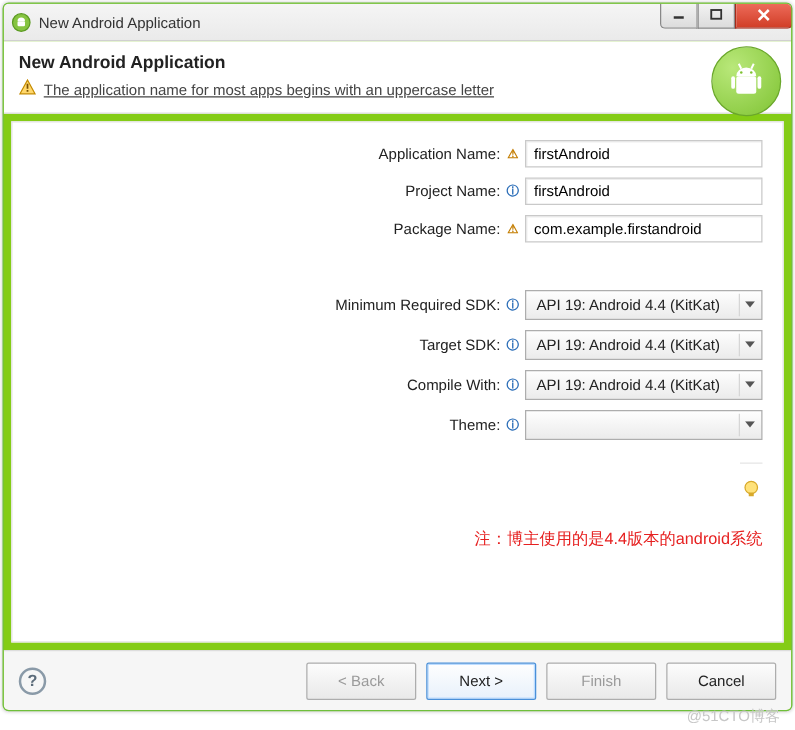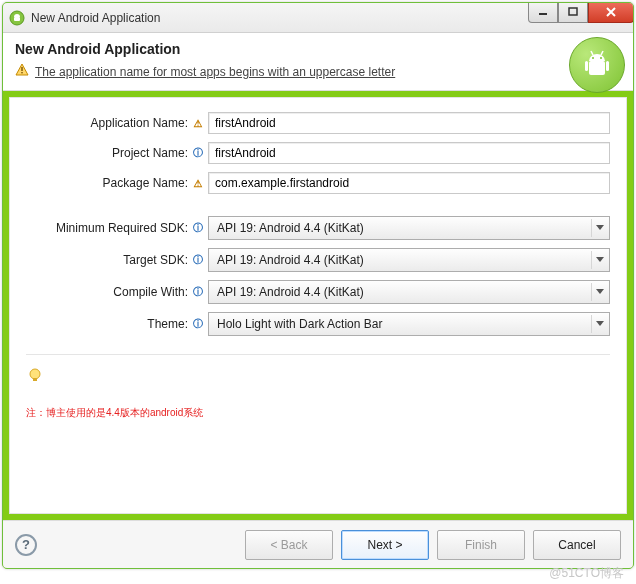--- a/index.html
+++ b/index.html
@@ -61,24 +61,25 @@
   }
 
   
   .content {
     flex:1;
     margin: 6px;
     background:#fff;
     border:1px solid #e3e3e3;
     display:flex; flex-direction:column;
     padding: 14px 16px 8px 16px;
+    align-items: flex-end;
   }
   .form { display:flex; flex-direction:column; gap:8px; }
   .row { display:flex; align-items:center; gap:4px; }
-  .row.gap-above { margin-top: 14px; }
+  .row.gap-above { margin-top: 30px; }
   .lbl { width:162px; text-align:right; color:#222; }
   .deco { width:12px; height:12px; display:inline-flex; align-items:center; justify-content:center; font-size:10px; font-weight:bold; border-radius:2px;}
   .deco.warn { color:#c47d00; }
   .deco.info { color:#2a6db8; }
   input.txt {
     flex:1; height:22px;
     border:1px solid #c9c9c9;
     background:#fff;
     padding: 0 6px;
     font: inherit;
@@ -100,21 +101,21 @@
   }
 
   .tip {
     display:flex; gap:10px;
     border-top:1px solid #e5e5e5;
     margin-top:18px; padding-top:12px;
     color:#333;
     line-height:1.5;
   }
   .tip .bulb { width:18px; flex:0 0 18px; }
-  .note-red { color:#e62020; margin-top:16px; font-size:10px; }
+  .note-red { color:#e62020; margin-top:16px; font-size:13px; }
 
   
   .footer {
     height:48px;
     border-top:1px solid #ddd;
     display:flex; align-items:center;
     padding: 0 12px;
     gap:8px;
     background:#f6f6f6;
   }
@@ -257,21 +258,20 @@
                 <path d="M0 0 L8 0 L4 5 Z" fill="#555"></path>
               </svg>
             </span>
         </div>
       </div>
 
       <div class="row">
         <span class="lbl">Theme:</span>
         <span class="deco info">ⓘ</span>
         <div class="combo">
-          <span>Holo Light with Dark Action Bar</span>
           <span class="arrow">
               <svg width="8" height="6">
                 <path d="M0 0 L8 0 L4 5 Z" fill="#555"></path>
               </svg>
             </span>
         </div>
       </div>
     </div>
 
     <div class="tip">

